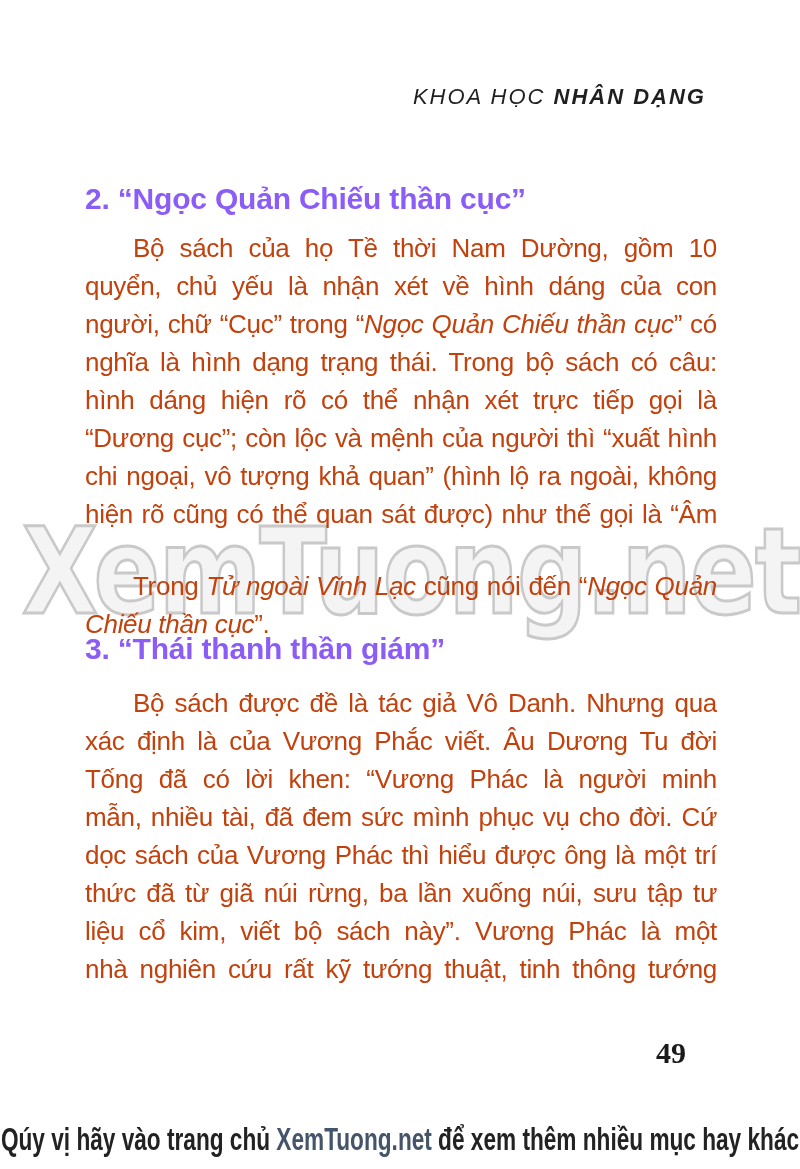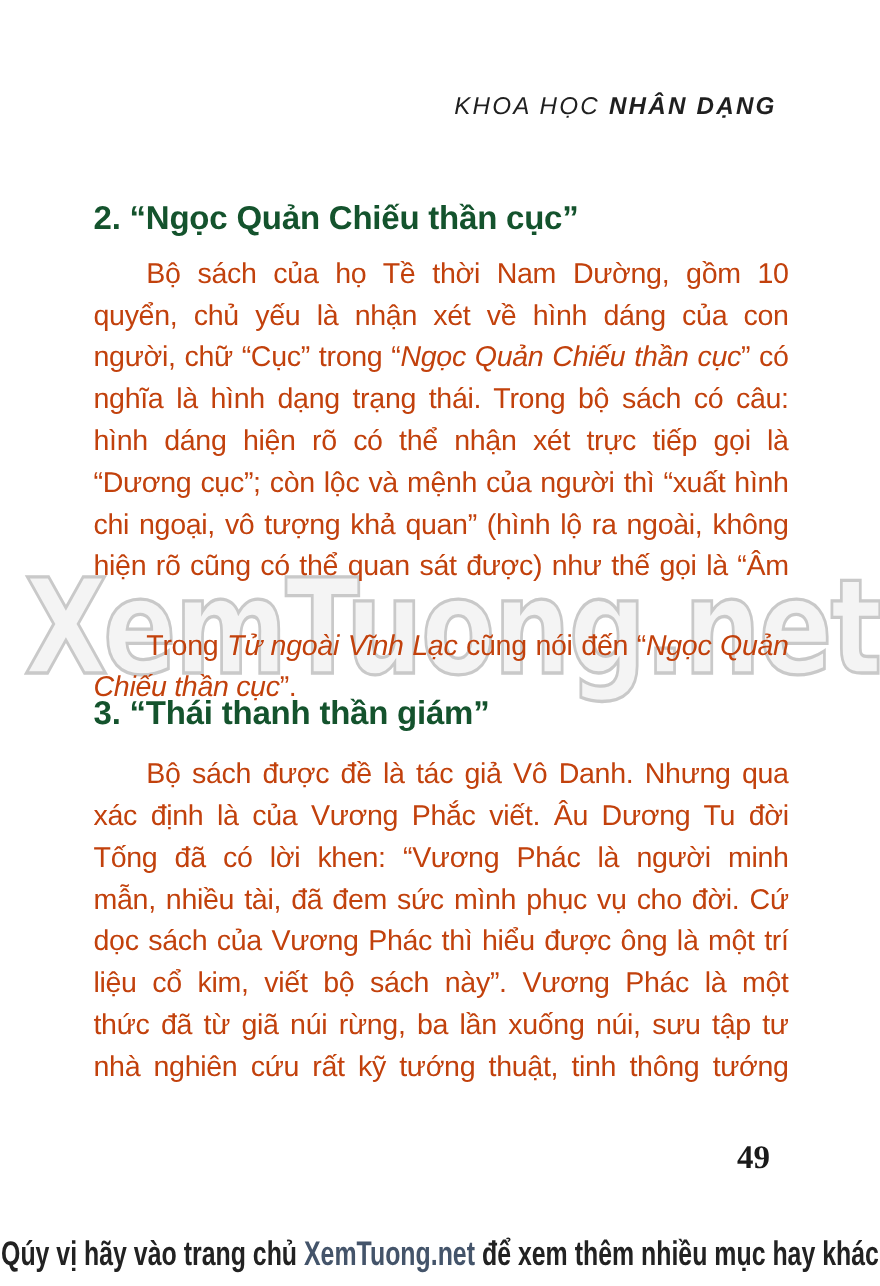--- a/index.html
+++ b/index.html
@@ -43,21 +43,21 @@
     white-space: nowrap;
     font-style: italic;
   }
   .running-header .bold { font-weight: bold; }
 
   .sec-heading {
     position: absolute;
     left: 85px;
     font-weight: bold;
     font-size: 30px;
-    color: #14532d;
+    color: #8b5cf6;
     letter-spacing: -0.2px;
     white-space: nowrap;
   }
   .h2 { top: 182px; }
   .h3 { top: 632px; }
 
   .para {
     position: absolute;
     left: 85px;
     width: 632px;
@@ -77,21 +77,21 @@
     overflow: hidden;
     white-space: nowrap;
   }
   .tline.left { text-align-last: left; }
   .tline.ind { text-indent: 48px; }
   .tline i { font-style: italic; }
 
   .page-number {
     position: absolute;
     top: 1036px;
-    right: 100px;
+    right: 114px;
     font-family: "Liberation Serif", serif;
     font-weight: bold;
     font-size: 30px;
     color: #1a1a1a;
   }
 
   .footer {
     position: absolute;
     top: 1118px;
     left: 50%;
@@ -138,22 +138,22 @@
     </div>
 
     <div class="sec-heading h3">3. “Thái thanh thần giám”</div>
 
     <div class="para p3">
       <div class="tline ind"><span>Bộ sách được đề là tác giả Vô Danh. Nhưng qua</span></div>
       <div class="tline"><span>xác định là của Vương Phắc viết. Âu Dương Tu đời</span></div>
       <div class="tline"><span>Tống đã có lời khen: “Vương Phác là người minh</span></div>
       <div class="tline"><span>mẫn, nhiều tài, đã đem sức mình phục vụ cho đời. Cứ</span></div>
       <div class="tline"><span>dọc sách của Vương Phác thì hiểu được ông là một trí</span></div>
+      <div class="tline"><span>thức đã từ giã núi rừng, ba lần xuống núi, sưu tập tư</span></div>
       <div class="tline"><span>liệu cổ kim, viết bộ sách này”. Vương Phác là một</span></div>
-      <div class="tline"><span>thức đã từ giã núi rừng, ba lần xuống núi, sưu tập tư</span></div>
       <div class="tline"><span>nhà nghiên cứu rất kỹ tướng thuật, tinh thông tướng</span></div>
     </div>
 
     <div class="page-number">49</div>
 
     <div class="footer">
       <span>Qúy vị hãy vào trang chủ </span><span class="site">XemTuong.net</span><span> để xem thêm nhiều mục hay khác</span>
     </div>
 
   </div>

